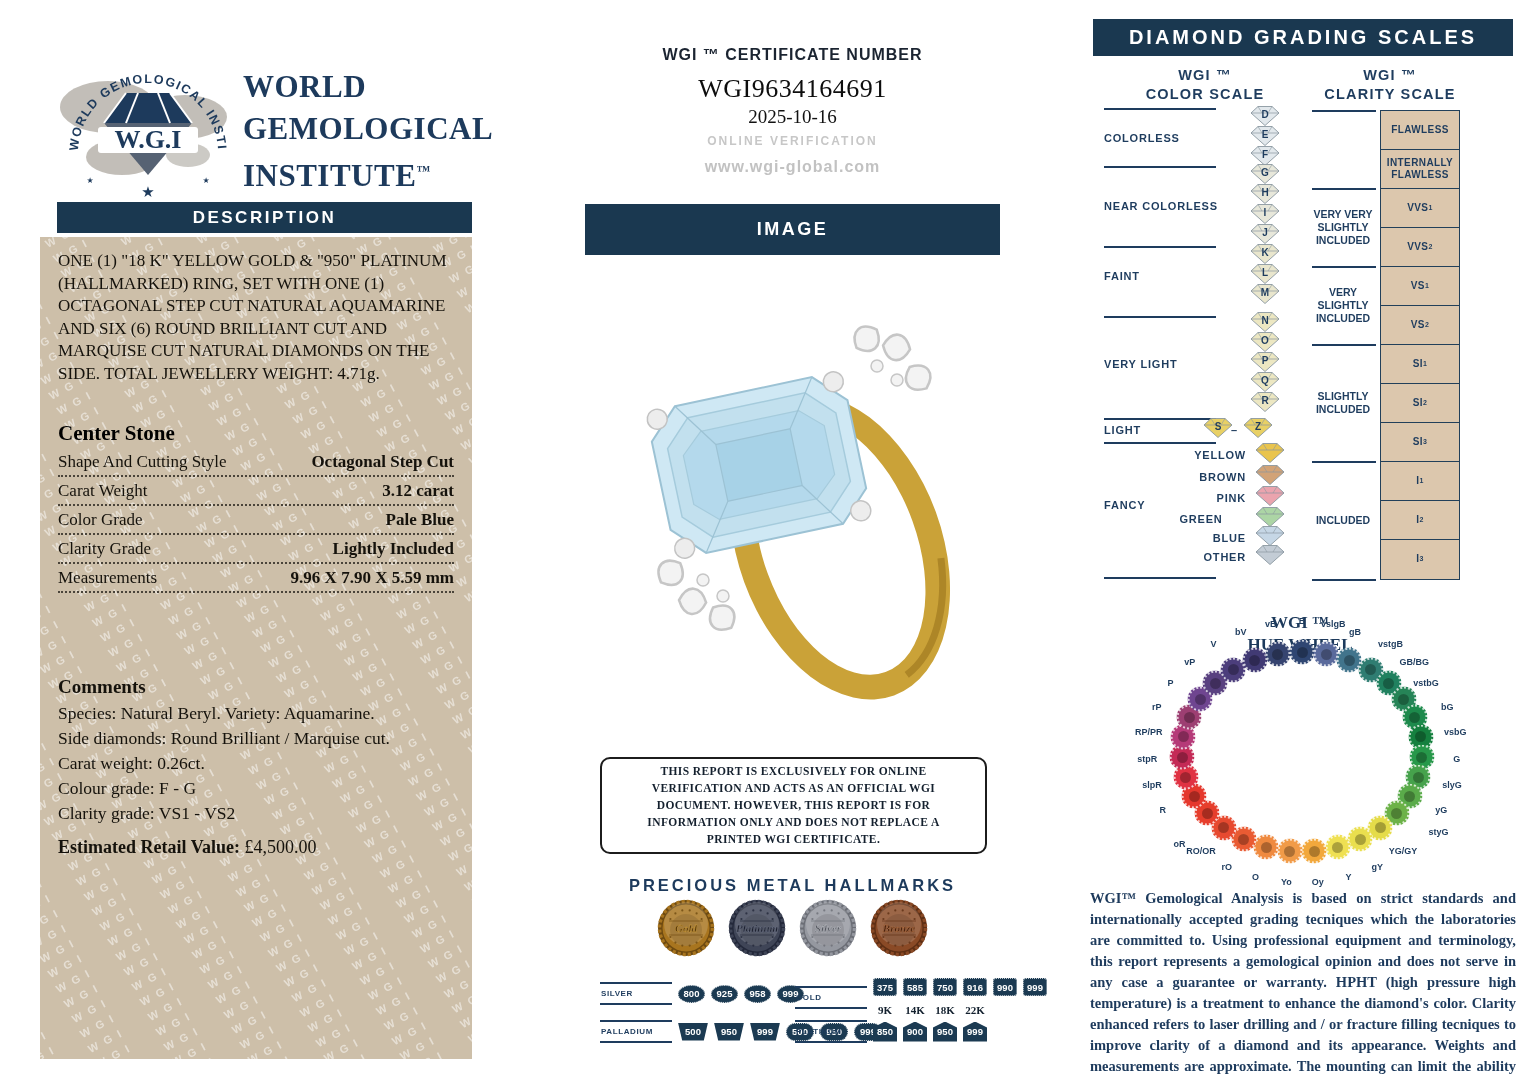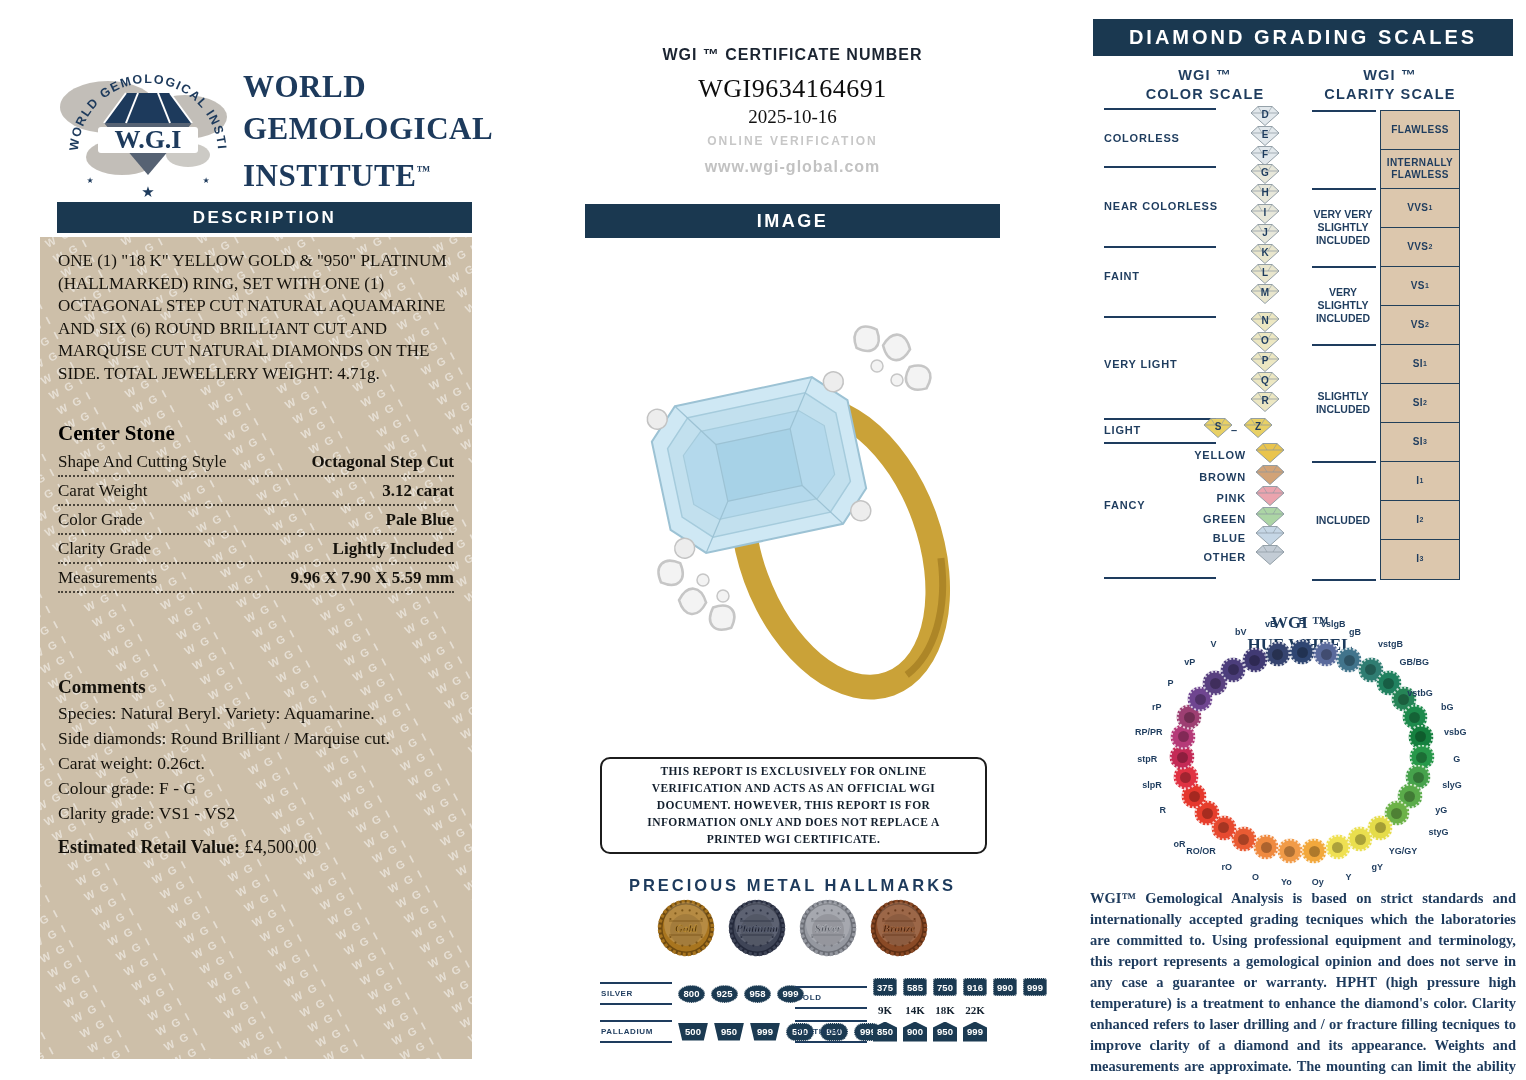--- a/index.html
+++ b/index.html
@@ -43,21 +43,21 @@
 
   
   .mid-center { left:585px; width:415px; text-align:center; }
   #cert-header { top:46px; font-weight:bold; font-size:16px; color:#1b2431; letter-spacing:1px; }
   #cert-number { top:74px; font-size:26px; color:#0d0d0d; letter-spacing:0.5px; }
   #cert-date { top:106px; font-size:19px; color:#111; }
   #verif-label { top:134px; font-family:"Liberation Sans",sans-serif; font-weight:bold;
     font-size:12px; color:#c7c7c7; letter-spacing:2px; }
   #verif-url { top:158px; font-family:"Liberation Sans",sans-serif; font-weight:bold;
     font-size:16px; color:#c2c2c2; letter-spacing:1px; cursor:pointer; }
-  #image-bar { left:585px; top:204px; width:415px; height:34px; font-size:18px; }
+  #image-bar { left:585px; top:204px; width:415px; height:51px; font-size:18px; }
   #ring-wrap { left:615px; top:262px; width:360px; height:480px; }
   #disclaimer { left:600px; top:757px; width:387px; height:97px; border:2px solid #1c1c1c;
     border-radius:10px; display:flex; align-items:center; justify-content:center;
     padding:8px 22px; text-align:center; font-weight:bold; font-size:11.5px;
     line-height:17px; letter-spacing:0.4px; color:#14202e; }
   #hallmarks-title { top:876px; font-family:"Liberation Sans",sans-serif; font-weight:bold;
     font-size:16.5px; color:#1d3a5c; letter-spacing:3px; }
   #medals { left:585px; top:899px; width:415px; display:flex; justify-content:center; gap:13px; }
   .medal { width:58px; height:58px; }
 
@@ -504,21 +504,21 @@
 
   </svg></div>
       <div class="fancy-name" style="left: 56px; top: 393px;">PINK</div>
       <div class="gem" style="left: 170px; top: 393px;"><svg width="30" height="22" viewBox="0 0 30 22">
     <polygon points="8,1.5 22,1.5 29,8 15,20.5 1,8" fill="#eaa4ae" stroke="#8a97a0" stroke-width="0.9"></polygon>
     <line x1="1" y1="8" x2="29" y2="8" stroke="#8a97a0" stroke-width="0.7"></line>
     <line x1="8" y1="1.5" x2="12" y2="8" stroke="#8a97a0" stroke-width="0.6"></line>
     <line x1="22" y1="1.5" x2="18" y2="8" stroke="#8a97a0" stroke-width="0.6"></line>
 
   </svg></div>
-      <div class="fancy-name" style="left: 56px; top: 414px;">GREEN</div>
+      <div class="fancy-name" style="left: 56px; top: 414px; text-align: center;">GREEN</div>
       <div class="gem" style="left: 170px; top: 414px;"><svg width="30" height="22" viewBox="0 0 30 22">
     <polygon points="8,1.5 22,1.5 29,8 15,20.5 1,8" fill="#acd5a5" stroke="#8a97a0" stroke-width="0.9"></polygon>
     <line x1="1" y1="8" x2="29" y2="8" stroke="#8a97a0" stroke-width="0.7"></line>
     <line x1="8" y1="1.5" x2="12" y2="8" stroke="#8a97a0" stroke-width="0.6"></line>
     <line x1="22" y1="1.5" x2="18" y2="8" stroke="#8a97a0" stroke-width="0.6"></line>
 
   </svg></div>
       <div class="fancy-name" style="left: 56px; top: 433px;">BLUE</div>
       <div class="gem" style="left: 170px; top: 433px;"><svg width="30" height="22" viewBox="0 0 30 22">
     <polygon points="8,1.5 22,1.5 29,8 15,20.5 1,8" fill="#c6d7e6" stroke="#8a97a0" stroke-width="0.9"></polygon>
@@ -582,21 +582,21 @@
         <div class="hw-core"></div>
       </div>
       <div class="hw-label" style="left: 260.547px; top: 4.47999px;">vstgB</div>
       <div class="hw-gem" style="left: 258.975px; top: 43.1033px; background: rgb(32, 129, 95);">
         <div class="hw-core"></div>
       </div>
       <div class="hw-label" style="left: 284.343px; top: 21.7453px;">GB/BG</div>
       <div class="hw-gem" style="left: 273.837px; top: 59.1036px; background: rgb(38, 132, 87);">
         <div class="hw-core"></div>
       </div>
-      <div class="hw-label" style="left: 290px; top: 42.7057px; margin-top: 10px;">vstbG</div>
+      <div class="hw-label" style="left: 296px; top: 42.7057px;">vstbG</div>
       <div class="hw-gem" style="left: 284.53px; top: 77.2695px; background: rgb(29, 138, 76);">
         <div class="hw-core"></div>
       </div>
       <div class="hw-label" style="left: 317.352px; top: 66.503px;">bG</div>
       <div class="hw-gem" style="left: 290.616px; top: 96.8572px; background: rgb(21, 128, 63);">
         <div class="hw-core"></div>
       </div>
       <div class="hw-label" style="left: 325.213px; top: 92.163px;">vsbG</div>
       <div class="hw-gem" style="left: 291.846px; top: 117.065px; background: rgb(39, 152, 74);">
         <div class="hw-core"></div>

